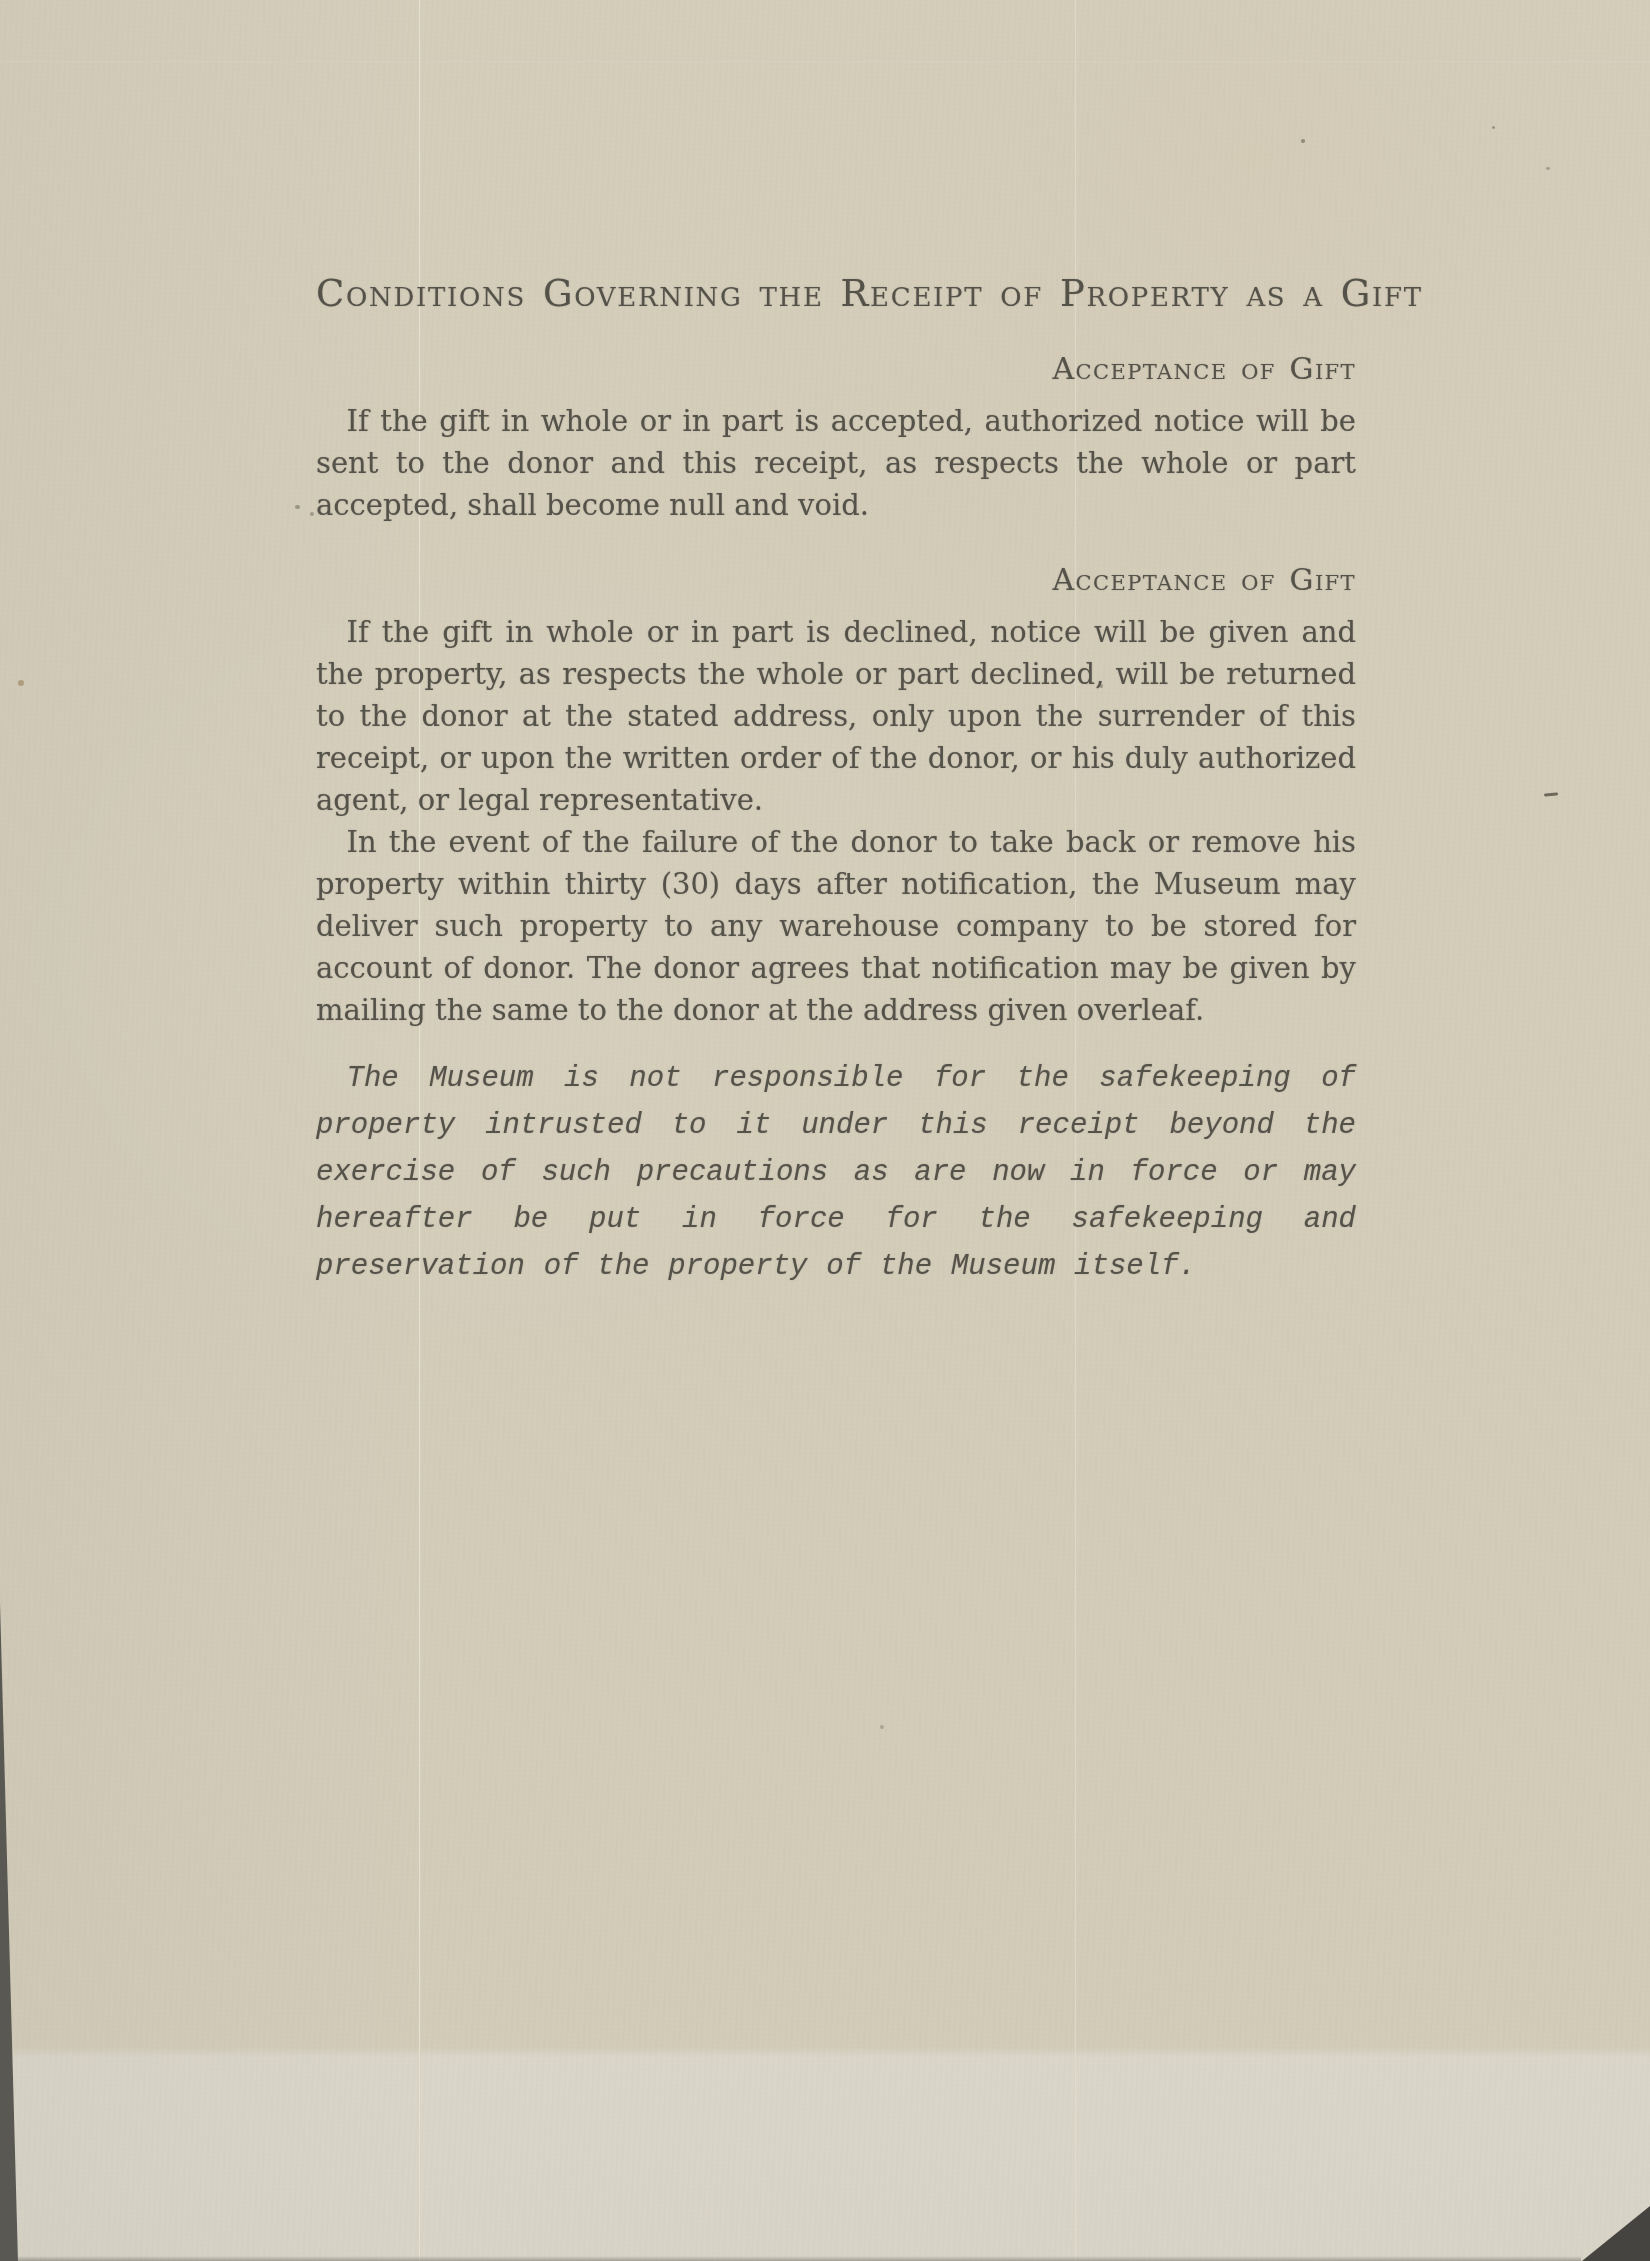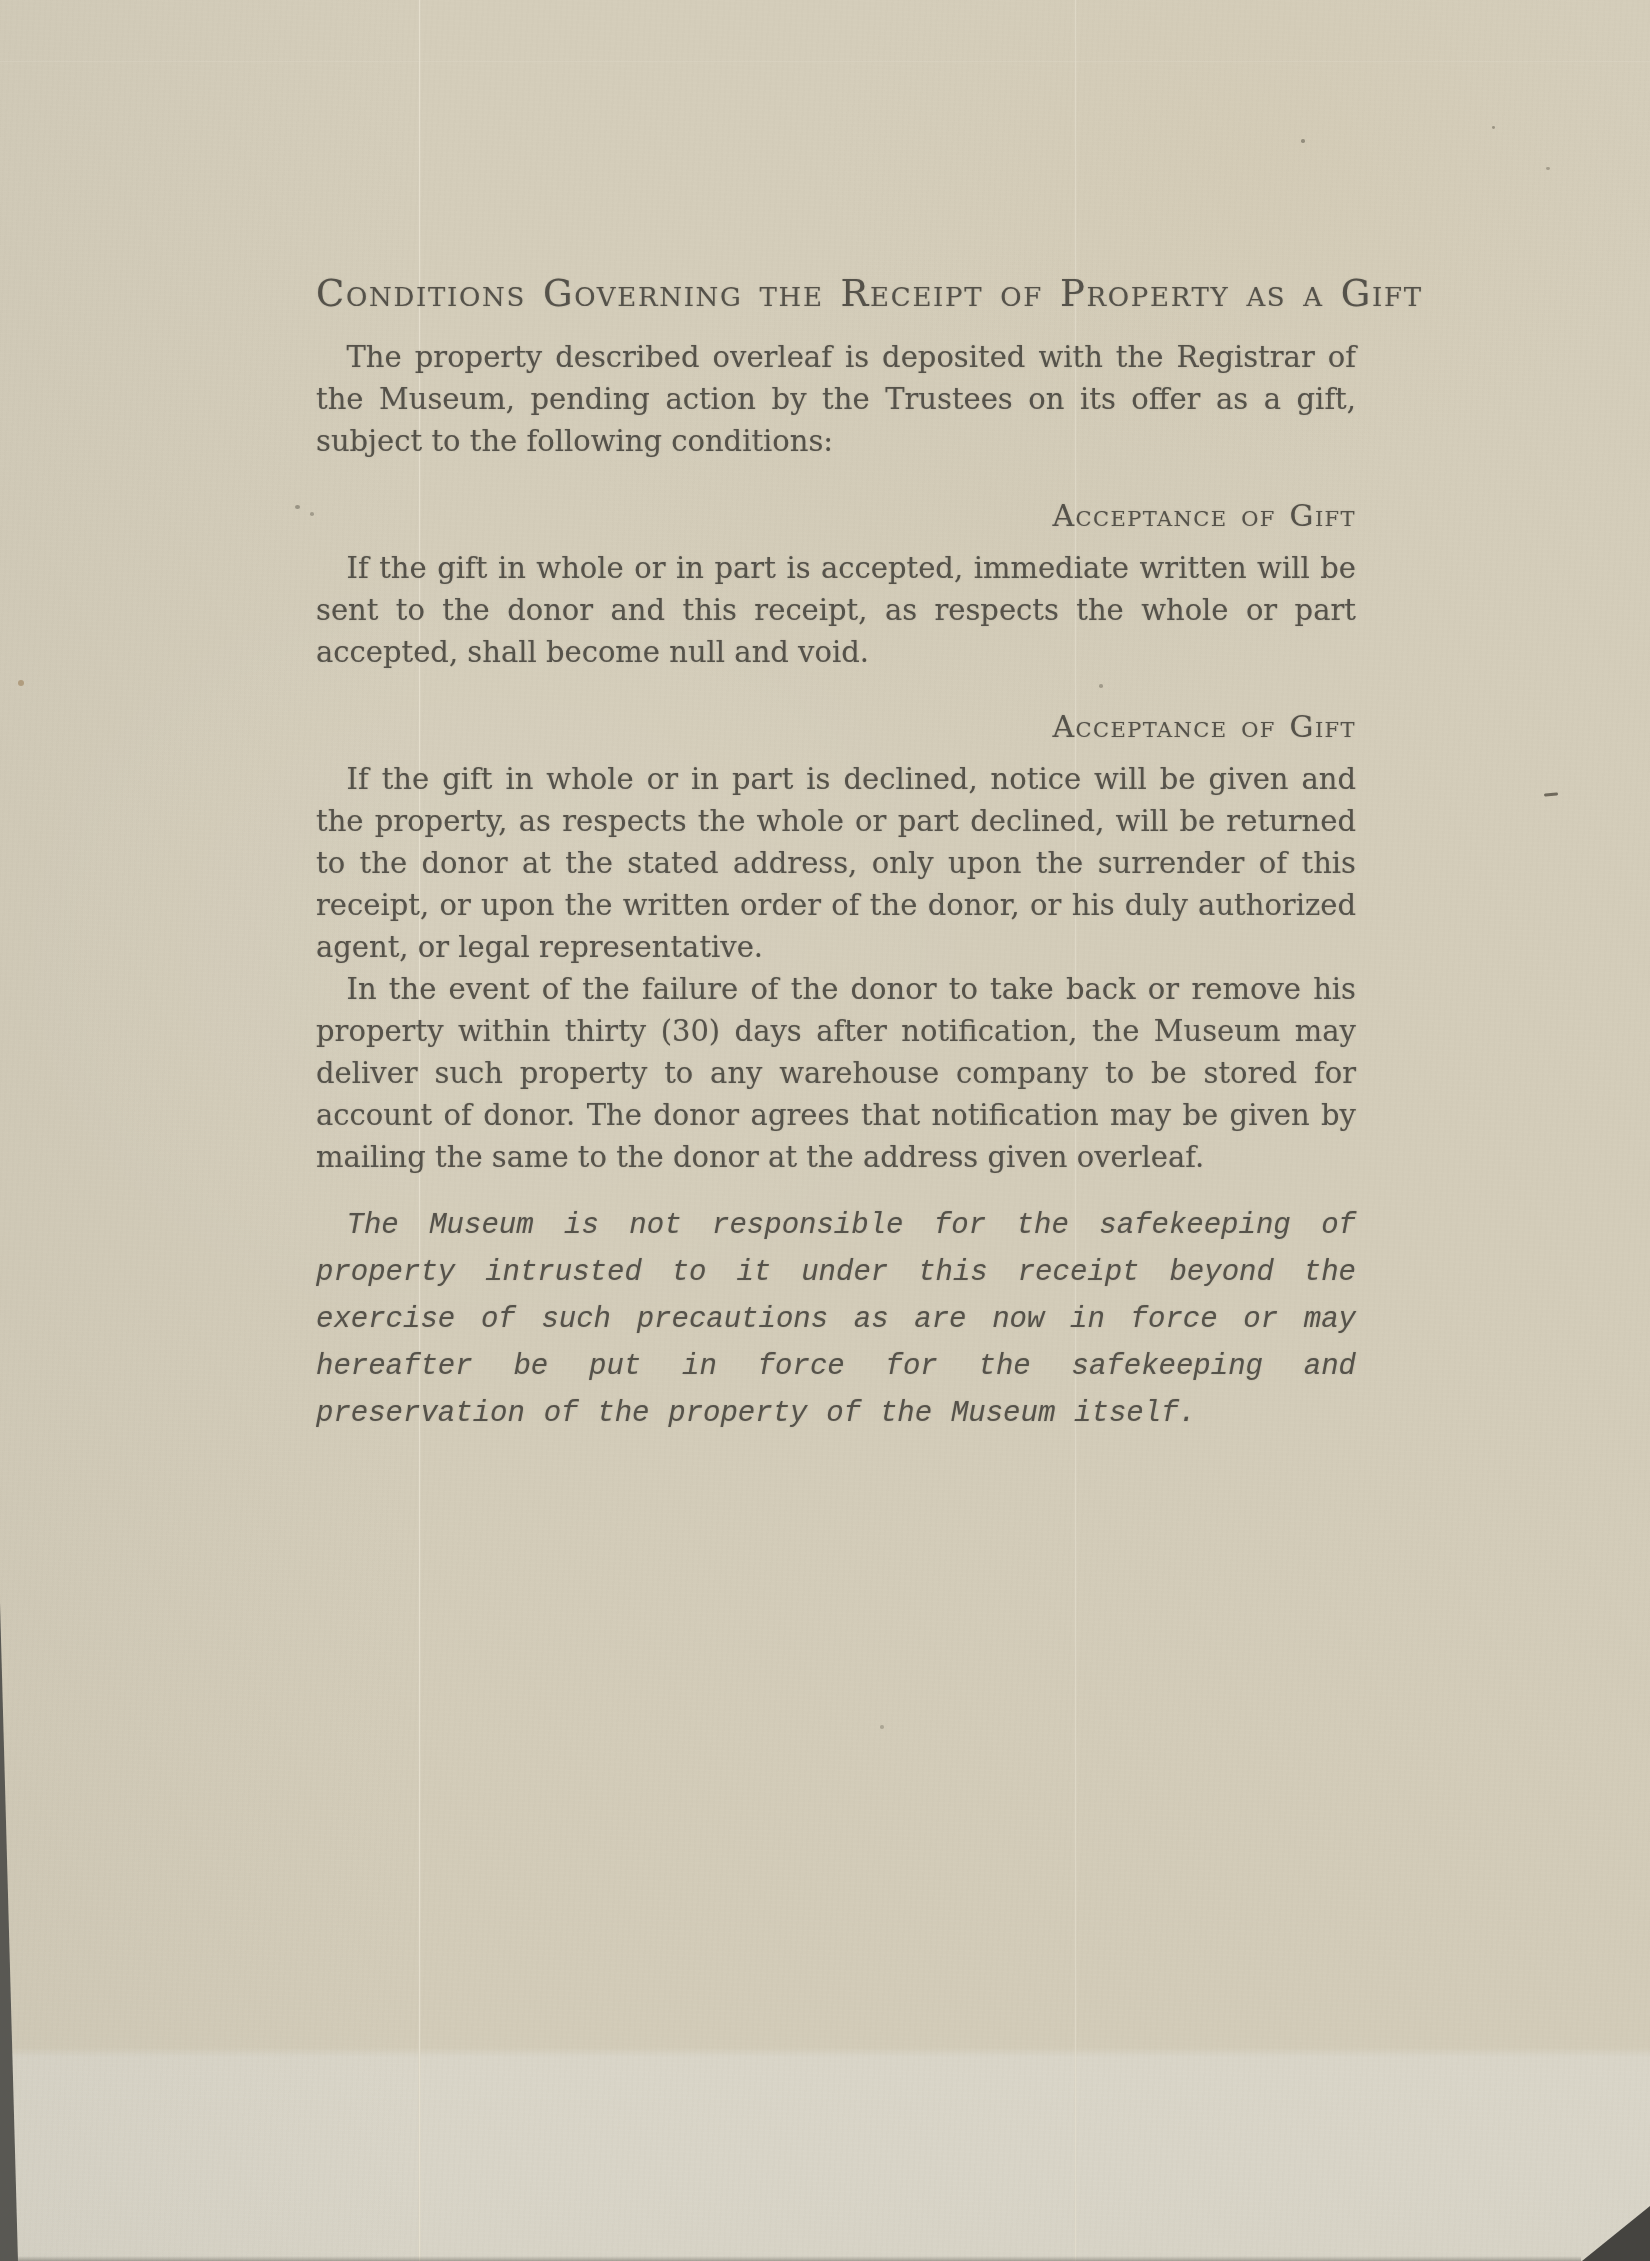--- a/index.html
+++ b/index.html
@@ -116,25 +116,24 @@
     <div class="speck brown"></div>
     <div class="speck dot-1"></div>
     <div class="speck dot-2"></div>
     <div class="speck dot-3"></div>
     <div class="speck dot-4"></div>
     <div class="speck dot-5"></div>
 
     <div class="document-column">
       <h1 class="doc-title">Conditions Governing the Receipt of Property as a Gift</h1>
 
-      <p class="body-para intro">The property described overleaf is deposited with the Registrar of the Museum, pending action by the Trustees on its offer as a gift, subject to the following conditions:</p>
 
       <h2 class="section-heading">Acceptance of Gift</h2>
 
-      <p class="body-para">If the gift in whole or in part is accepted, immediate written will be sent to the donor and this receipt, as respects the whole or part accepted, shall become null and void.</p>
+      <p class="body-para">If the gift in whole or in part is accepted, authorized notice will be sent to the donor and this receipt, as respects the whole or part accepted, shall become null and void.</p>
 
       <h2 class="section-heading">Acceptance of Gift</h2>
 
       <p class="body-para">If the gift in whole or in part is declined, notice will be given and the property, as respects the whole or part declined, will be returned to the donor at the stated address, only upon the surrender of this receipt, or upon the written order of the donor, or his duly authorized agent, or legal representative.</p>
 
 
       <p class="body-para flow">In the event of the failure of the donor to take back or remove his property within thirty (30) days after notification, the Museum may deliver such property to any warehouse company to be stored for account of donor. The donor agrees that notification may be given by mailing the same to the donor at the address given overleaf.</p>
 
       <p class="disclaimer-para">The Museum is not responsible for the safekeeping of property intrusted to it under this receipt beyond the exercise of such precautions as are now in force or may hereafter be put in force for the safekeeping and preservation of the property of the Museum itself.</p>
     </div>

